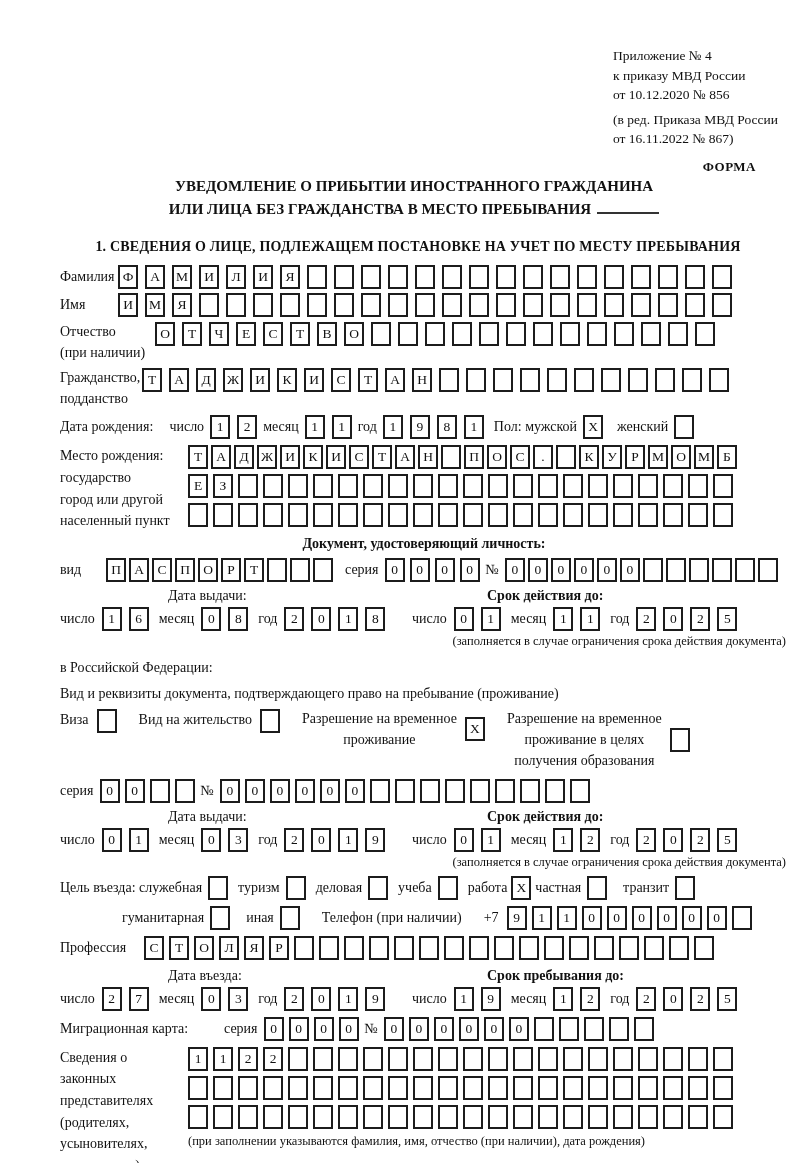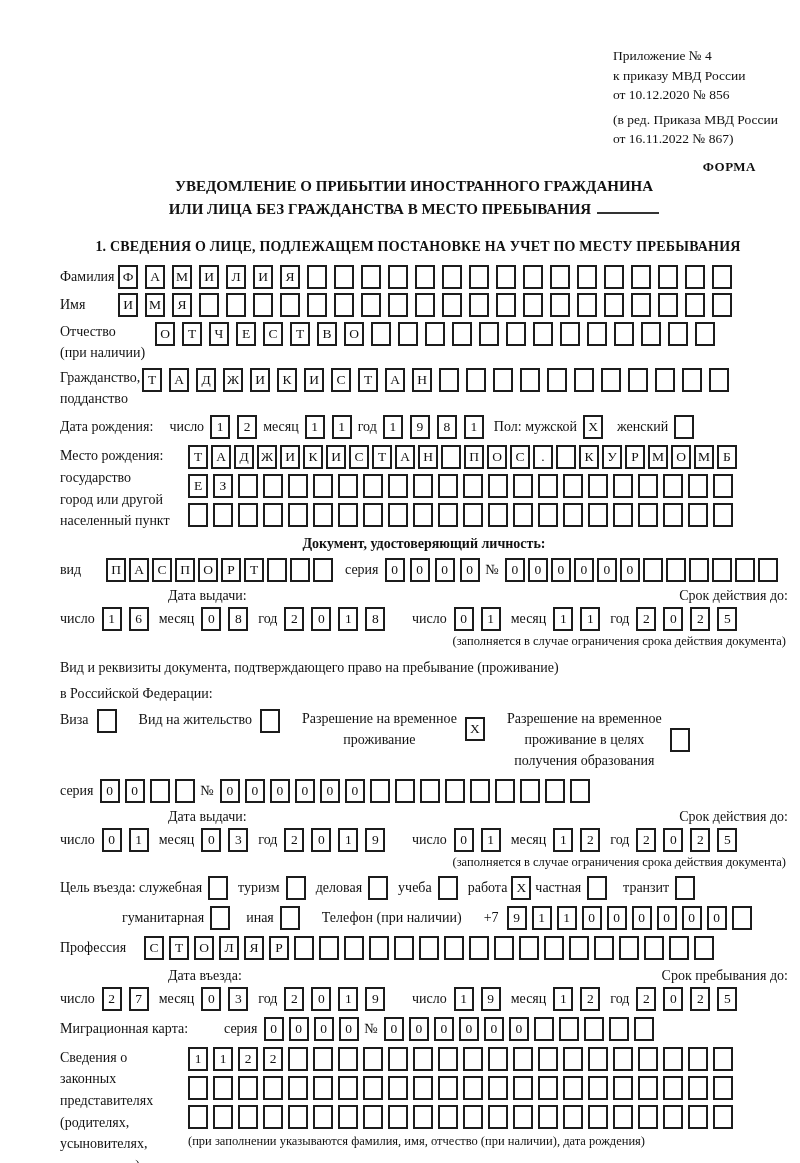--- a/index.html
+++ b/index.html
@@ -53,21 +53,21 @@
   .right .cellline { margin-bottom:5px; display:flex; }
 
   .center-bold { text-align:center; font-weight:bold; margin:4px 0 6px 0; }
 
   
   .datesec { display:flex; margin-bottom:2px; }
   .datecol-l { width:352px; flex:none; }
   .datecol-r { flex:1; }
   .datehead { font-weight:bold; margin-bottom:3px; }
   .datehead.l { margin-left:108px; font-weight:normal; }
-  .datehead.r { margin-left:75px; font-weight:normal;text-align:right; }
+  .datehead.r { margin-left:75px; font-weight:bold; }
   .dg { display:flex; align-items:center; }
   .dg .inlbl { margin:0 7px 0 0; }
   .dg .cells { margin-right:10px; }
   .note { font-size:12.5px; text-align:right; margin-top:3px; padding-right:2px; }
 
   
   .optrow { display:flex; align-items:flex-start; margin:2px 0 8px 0; }
   .opt { display:flex; align-items:center; margin-right:22px; }
   .opt:last-child { margin-right:0; }
   .opt .cells { margin-left:8px; margin-top:1px; }
@@ -417,22 +417,22 @@
             <span class="cell">0</span>
             <span class="cell">2</span>
             <span class="cell">5</span>
           </span>
       </div>
       <div class="note">(заполняется в случае ограничения срока действия документа)</div>
     </div>
   </div>
 
   <div class="mt6" style="line-height:1.8">
+    <div>в Российской Федерации:</div>
     <div>Вид и реквизиты документа, подтверждающего право на пребывание (проживание)</div>
-    <div>в Российской Федерации:</div>
   </div>
 
   <div class="optrow">
     <div class="opt">
       <span>Виза</span>
       <span class="cells">
           <span class="cell"></span>
         </span>
     </div>
     <div class="opt">

